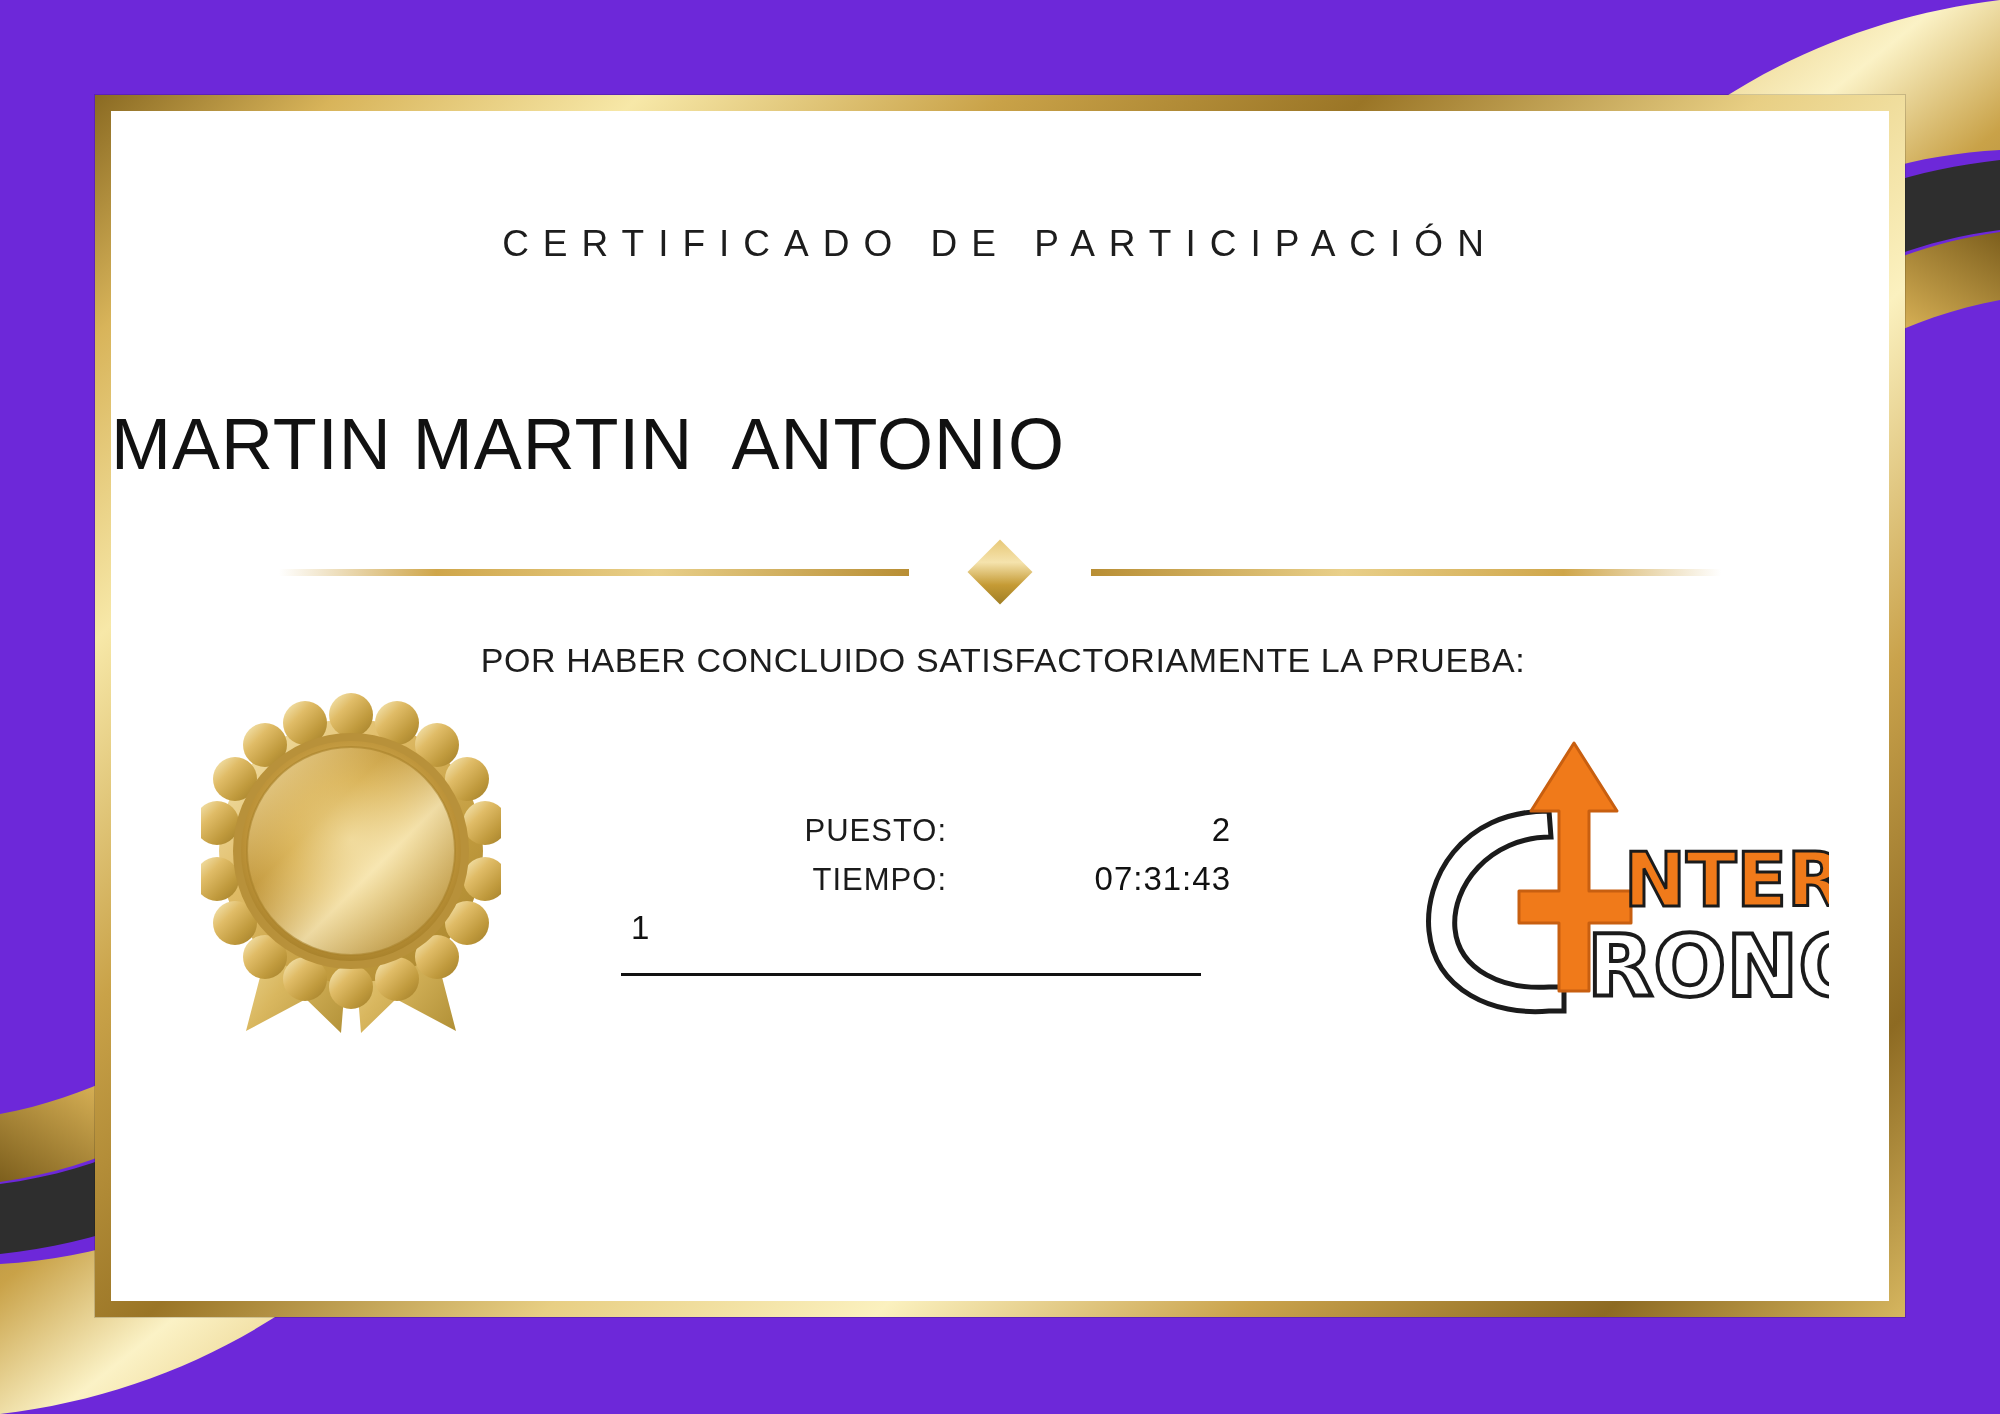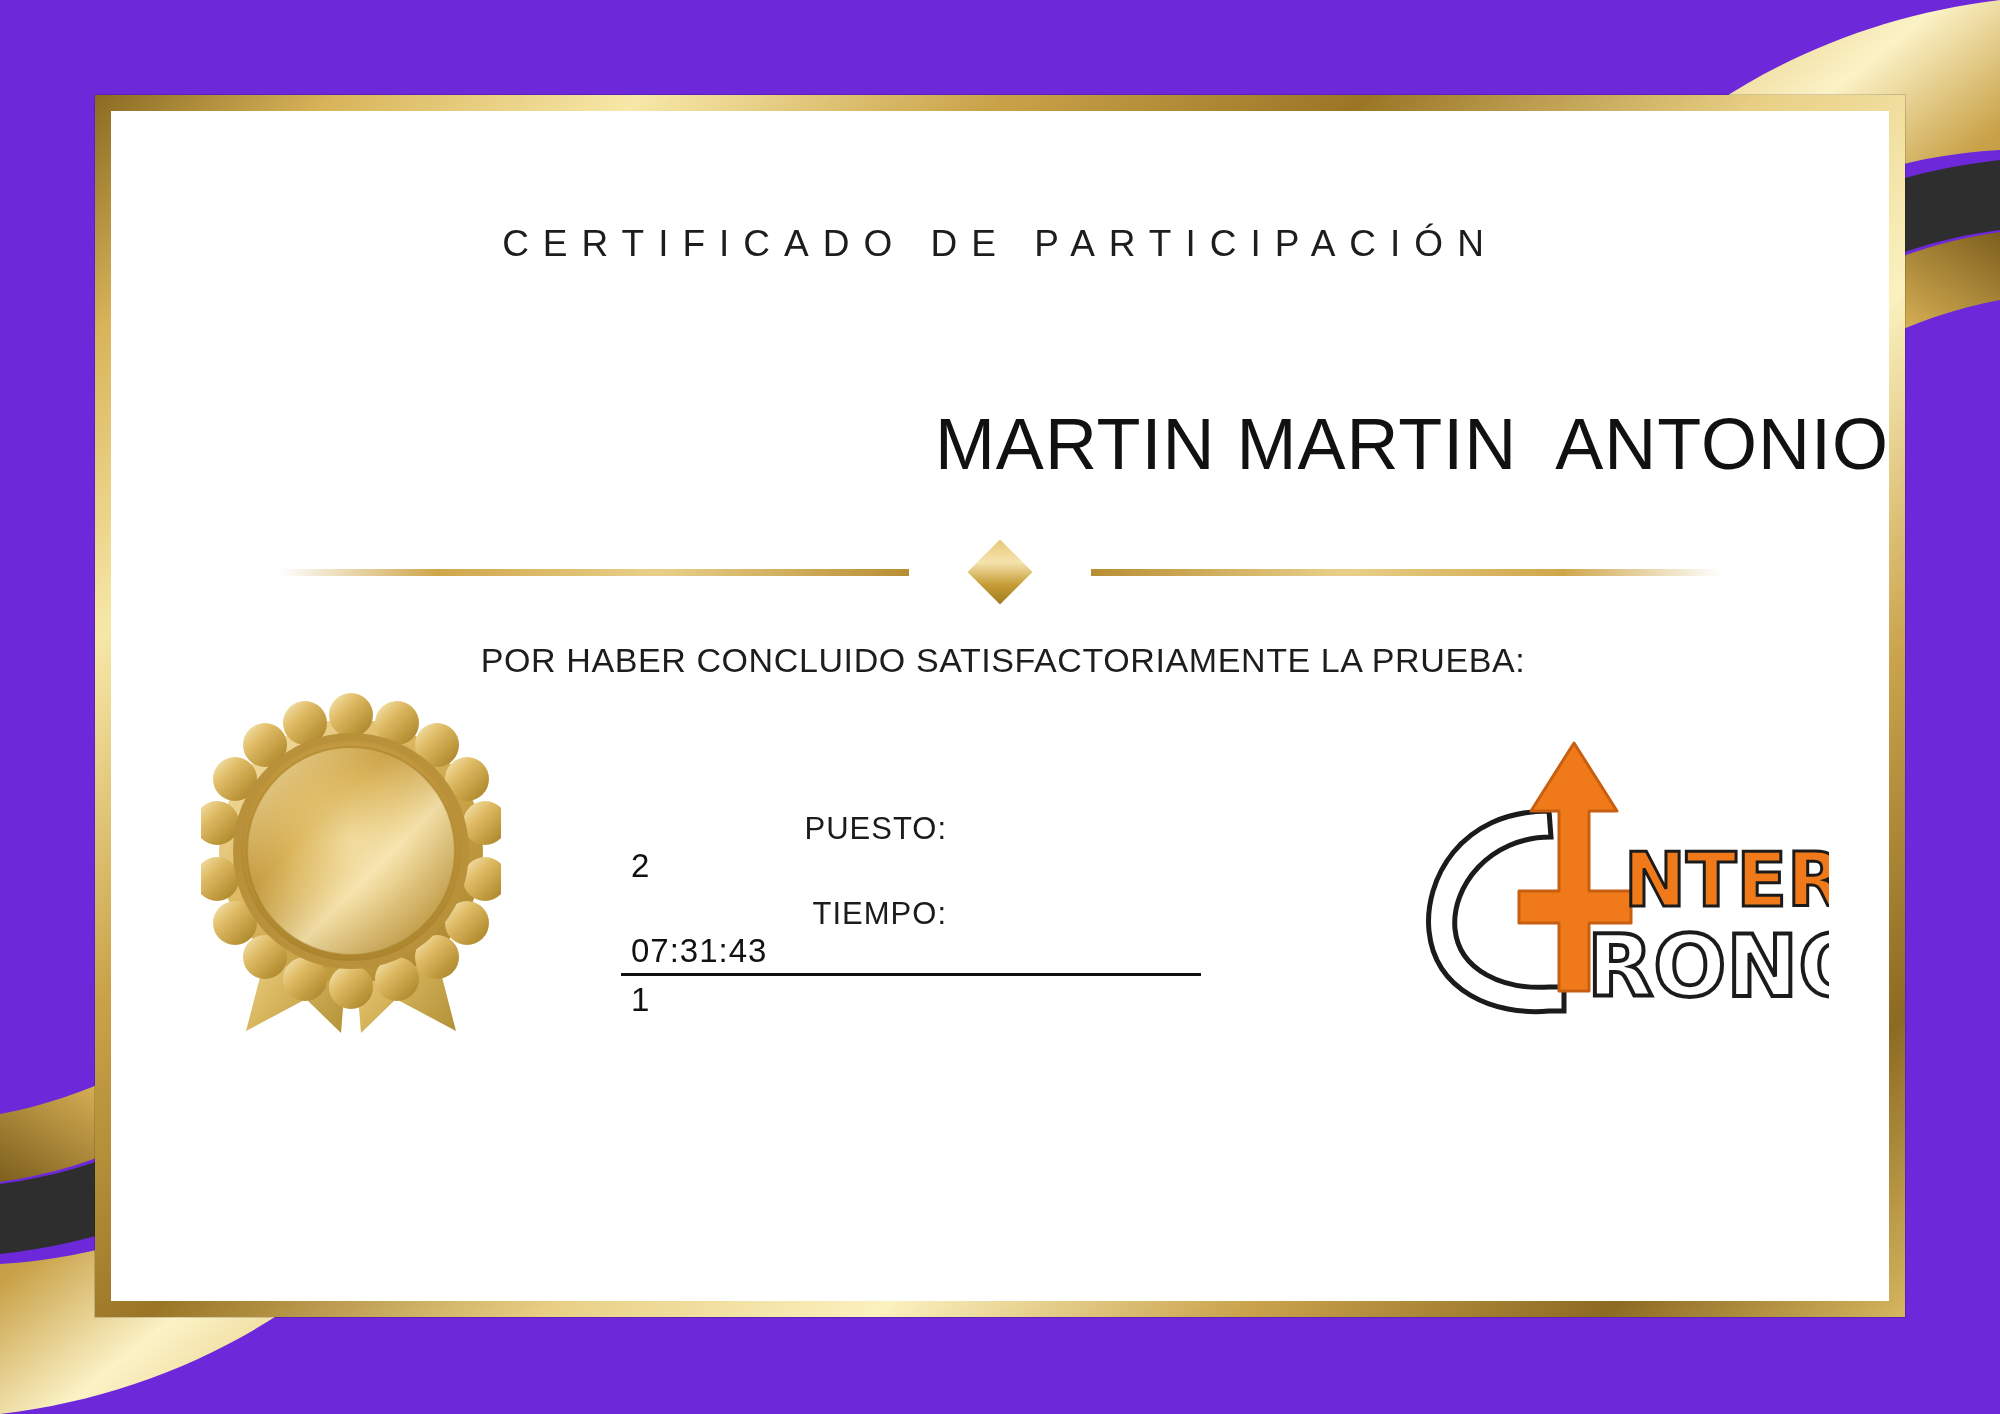--- a/index.html
+++ b/index.html
@@ -72,21 +72,21 @@
     color: #1d1d1d;
     font-weight: 400;
     font-family: "Liberation Sans", sans-serif;
   }
 
   #recipient-name {
     position: absolute;
     top: 292px;
     left: 0;
     right: 0;
-    text-align: right;
+    text-align: left;
     font-size: 72px;
     color: #111111;
     font-weight: 400;
     letter-spacing: 1px;
     white-space: pre;
   }
 
   
   #divider {
     position: absolute;
@@ -141,21 +141,20 @@
     width: 600px;
   }
   .result-row {
     display: flex;
     align-items: baseline;
     justify-content: space-between;
     font-size: 31px;
     letter-spacing: 1px;
     color: #1b1b1b;
     margin-bottom: 11px;
-    flex-direction: column;
   }
   .result-label {
     width: 330px;
     text-align: right;
     padding-right: 14px;
     box-sizing: border-box;
     font-size: 31px;
   }
   .result-value {
     font-size: 33px;

